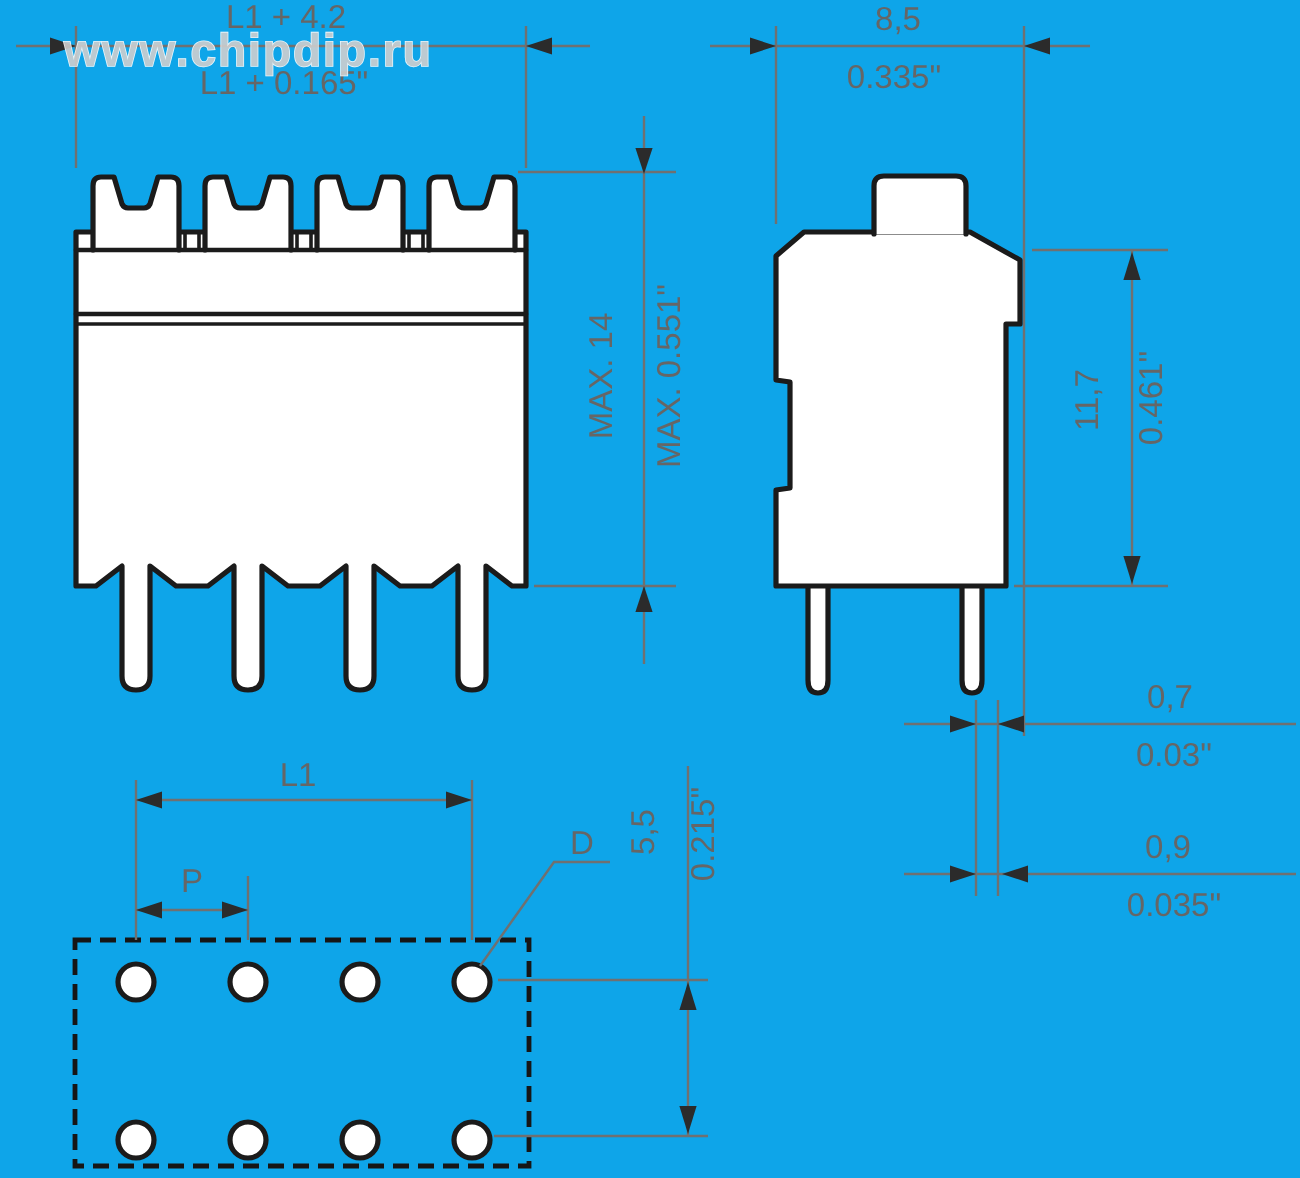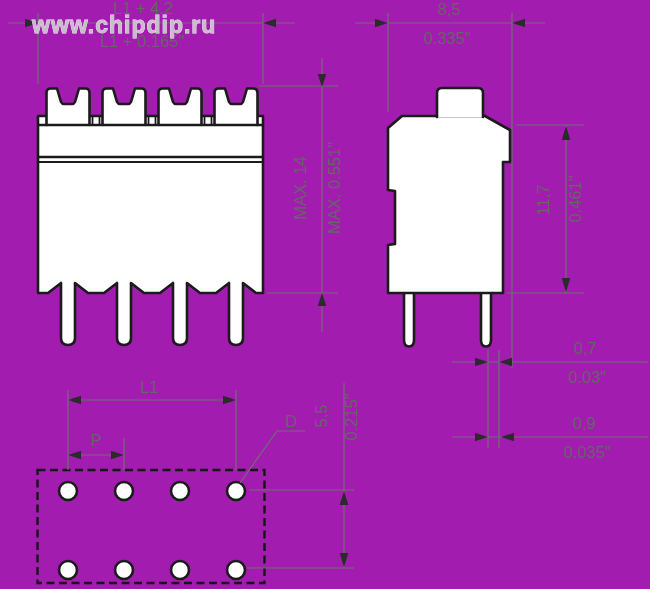--- a/index.html
+++ b/index.html
@@ -1,16 +1,16 @@
 <!DOCTYPE html>
 <html><head>
 <meta charset="utf-8">
 <style>
   html,body{margin:0;padding:0;background:#fff;}
-  .stage{position:relative;width:650px;height:589px;background:#a21caf;overflow:hidden;
+  .stage{position:relative;width:650px;height:589px;background:#0ea5e9;overflow:hidden;
          font-family:"Liberation Sans",sans-serif;}
   svg{display:block}
   .outline{fill:#ffffff;stroke:#1b1b1b;stroke-width:2.6;stroke-linejoin:round;stroke-linecap:round;}
   .seam{fill:none;stroke:#1b1b1b;stroke-width:2.3;stroke-linecap:round;}
   .seam2{fill:none;stroke:#1b1b1b;stroke-width:1.8;}
   .dashed{fill:none;stroke:#161616;stroke-width:2.4;stroke-dasharray:8 4.5;}
   .hole{fill:#ffffff;stroke:#1b1b1b;stroke-width:2.6;}
   .dim{stroke:#707070;stroke-width:1.2;fill:none;}
   .arrow{fill:#2b2b2b;stroke:none;}
   .dimtext{fill:#666666;font-size:16.5px;font-family:"Liberation Sans",sans-serif;}

